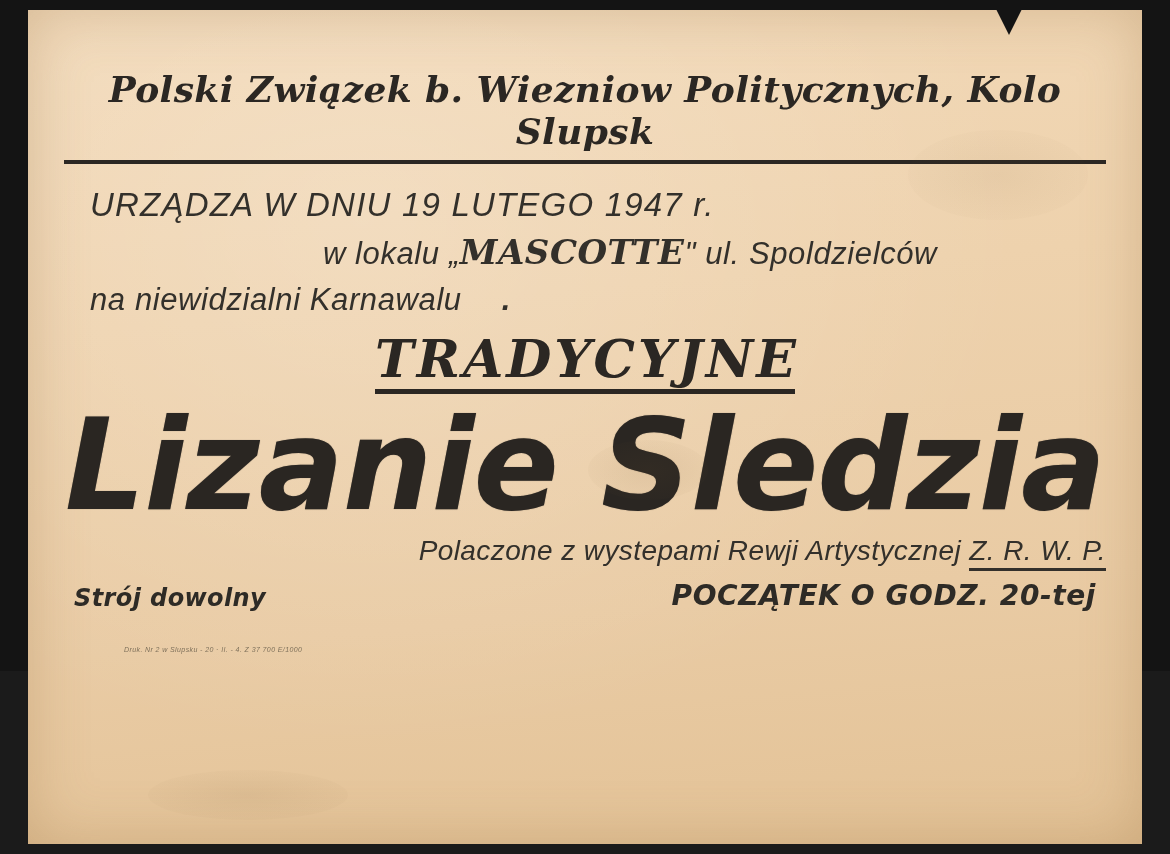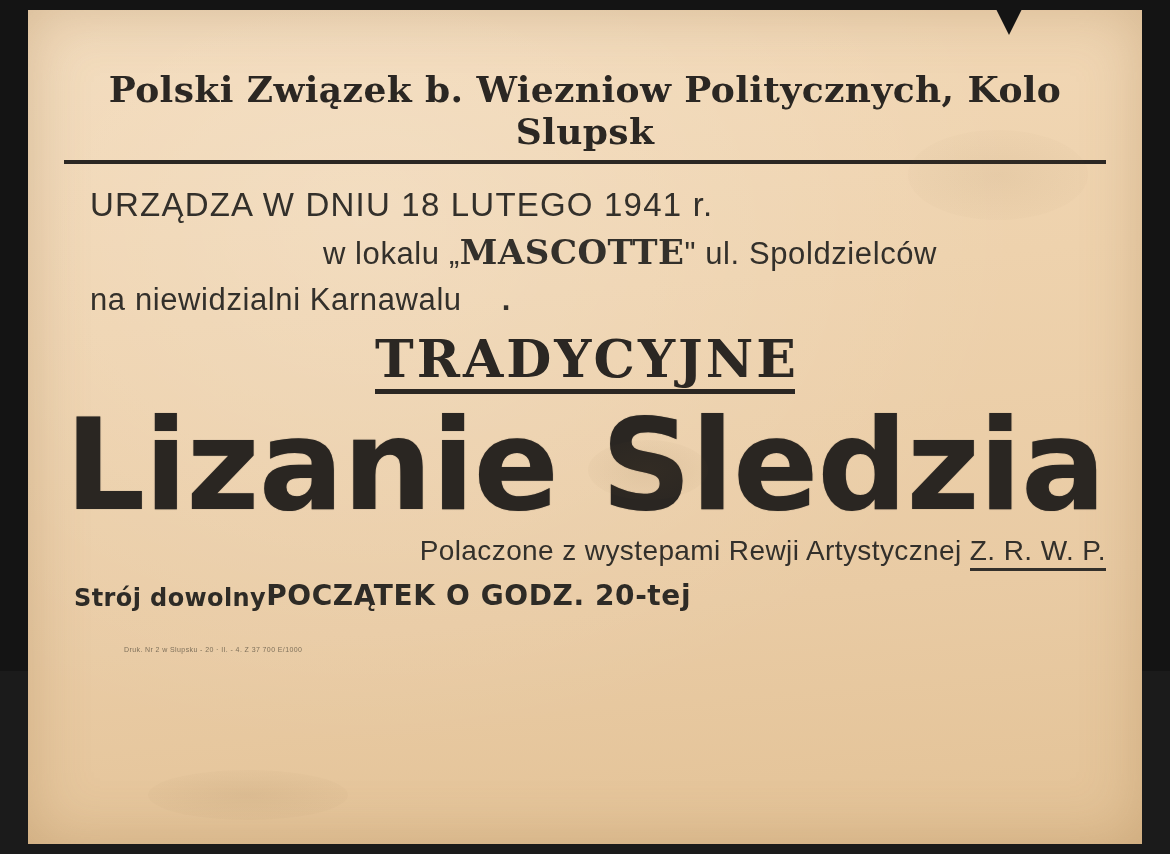--- a/index.html
+++ b/index.html
@@ -13,20 +13,21 @@
     overflow: hidden;
     font-family: "Liberation Sans", sans-serif;
   }
 
   .poster-frame {
     position: relative;
     width: 1170px;
     height: 671px;
     background: #141414;
     box-sizing: border-box;
+    font-style: italic;
   }
 
   
   .poster-sheet {
     position: absolute;
     left: 28px;
     top: 10px;
     width: 1114px;
     height: 834px;
     background:
@@ -178,20 +179,21 @@
     margin: 8px 0 0 0;
     text-align: center;
     font-size: 13px;
     letter-spacing: 0.6px;
     color: #3b372f;
     padding-left: 20px;
   }
 
   .footer-row {
     display: flex;
+    justify-content: space-between;
     align-items: flex-end;
     margin: 12px 10px 0 10px;
     font-family: "DejaVu Sans", sans-serif;
     font-weight: 700;
     font-size: 24px;
     letter-spacing: 0.4px;
     color: #2e2b26;
   }
   .footer-row .right { font-size: 28px; letter-spacing: 0.6px; }
 
@@ -209,21 +211,21 @@
 <div class="poster-frame">
   <div class="poster-sheet">
 
     <div class="top-notch"></div>
     <div class="paper-stain stain-a"></div>
     <div class="paper-stain stain-b"></div>
     <div class="paper-stain stain-c"></div>
 
     <div class="line-org">Polski Związek b. Wiezniow Politycznych, Kolo Slupsk</div>
 
-    <div class="line-sub1">URZĄDZA W DNIU 18 LUTEGO 1941 r.</div>
+    <div class="line-sub1">URZĄDZA W DNIU 19 LUTEGO 1947 r.</div>
 
     <div class="line-sub2">
       <span>w lokalu „</span><span class="mascotte">MASCOTTE</span><span>" ul. Spoldzielców</span>
     </div>
 
     <div class="line-sub3">
       <span>na niewidzialni Karnawalu</span><span class="tail-dot">.</span>
     </div>
 
     <div class="line-trad">TRADYCYJNE</div>

